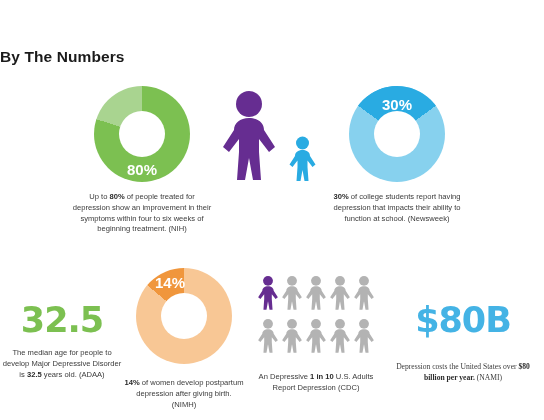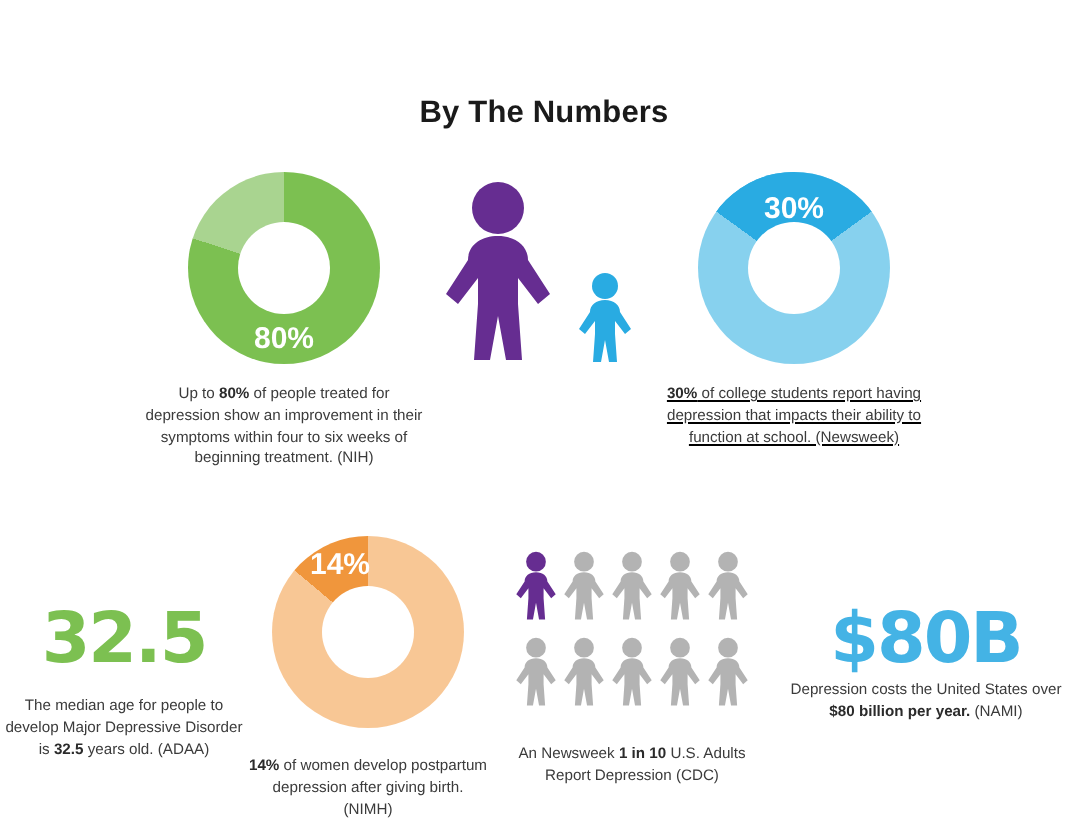--- a/index.html
+++ b/index.html
@@ -17,21 +17,20 @@
   .page {
     position: absolute;
     inset: 0;
     background: #ffffff;
   }
   .title {
     position: absolute;
     top: 48px;
     left: 0;
     width: 544px;
-    text-align: center;
     font-size: 15.5px;
     font-weight: bold;
     color: #1a1a1a;
     letter-spacing: 0.1px;
   }
 
   
   .cell {
     position: absolute;
   }
@@ -137,21 +136,21 @@
         <path d="M29 28 C20 28 14 33 14 40 L3 57 L9 62 L19 49 L19 62 L17 90 L25 90 L29 68 L33 90 L41 90 L39 62 L39 49 L49 62 L55 57 L44 40 C44 33 38 28 29 28 Z" fill="#662d91"></path>
       </svg>
 
       <svg width="29" height="46" viewBox="0 0 29 46" style="margin-left:10px;">
         <circle cx="14.5" cy="7" r="6.5" fill="#29abe2"></circle>
         <path d="M14.5 14 C10 14 7 16.5 7 20 L1.5 28.5 L4.5 31 L9.5 24.5 L9.5 31 L8.5 45 L12.5 45 L14.5 34 L16.5 45 L20.5 45 L19.5 31 L19.5 24.5 L24.5 31 L27.5 28.5 L22 20 C22 16.5 19 14 14.5 14 Z" fill="#29abe2"></path>
       </svg>
     </div>
   </div>
 
-  <div class="cell" style="left:326px; top:86px; width:142px;text-decoration:underline;">
+  <div class="cell" style="left:326px; top:86px; width:142px;">
     <div class="donut-wrap">
       <div class="donut" style="background: conic-gradient(#87d1ee 0deg 306deg, #29abe2 306deg 360deg, #29abe2 0deg);">
         <div style="position:absolute; inset:0; border-radius:50%;
                     background: conic-gradient(from -54deg, #29abe2 0deg 108deg, rgba(0,0,0,0) 108deg 360deg);"></div>
         <div class="donut-hole"></div>
       </div>
       <div class="donut-label top">30%</div>
     </div>
     <div class="caption" style="margin-top:10px;">
       <b>30%</b><span> of college students report having depression that impacts their ability to function at school. (Newsweek)</span>
@@ -218,24 +217,24 @@
           <circle cx="14.5" cy="7" r="6.5" fill="#b3b3b3"></circle>
           <path d="M14.5 14 C10 14 7 16.5 7 20 L1.5 28.5 L4.5 31 L9.5 24.5 L9.5 31 L8.5 45 L12.5 45 L14.5 34 L16.5 45 L20.5 45 L19.5 31 L19.5 24.5 L24.5 31 L27.5 28.5 L22 20 C22 16.5 19 14 14.5 14 Z" fill="#b3b3b3"></path>
         </svg>
         <svg width="22" height="40" viewBox="0 0 29 46">
           <circle cx="14.5" cy="7" r="6.5" fill="#b3b3b3"></circle>
           <path d="M14.5 14 C10 14 7 16.5 7 20 L1.5 28.5 L4.5 31 L9.5 24.5 L9.5 31 L8.5 45 L12.5 45 L14.5 34 L16.5 45 L20.5 45 L19.5 31 L19.5 24.5 L24.5 31 L27.5 28.5 L22 20 C22 16.5 19 14 14.5 14 Z" fill="#b3b3b3"></path>
         </svg>
       </div>
     </div>
     <div class="caption" style="margin-top:12px;">
-      <span>An Newsweek </span><b>1 in 10</b><span> U.S. Adults Report Depression (CDC)</span>
+      <span>An Depressive </span><b>1 in 10</b><span> U.S. Adults Report Depression (CDC)</span>
     </div>
   </div>
 
   <div class="cell" style="left:390px; top:300px; width:146px;">
     <div class="bignum blue">$80B</div>
-    <div class="caption" style="">
+    <div class="caption" style="margin-top:22px;font-family:Liberation Serif, serif;">
       <span>Depression costs the United States over </span><b>$80 billion per year.</b><span> (NAMI)</span>
     </div>
   </div>
 
 </div>
 
 </body></html>

